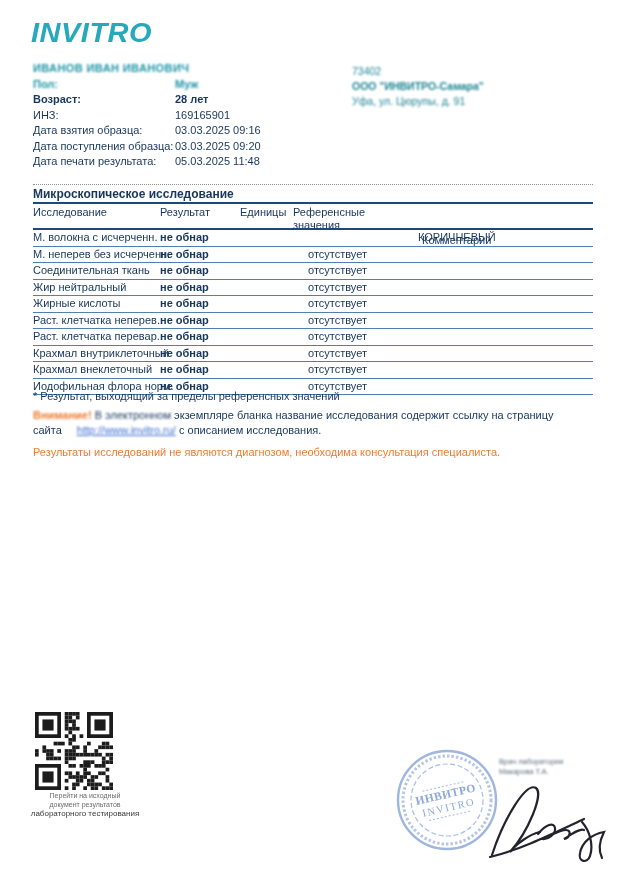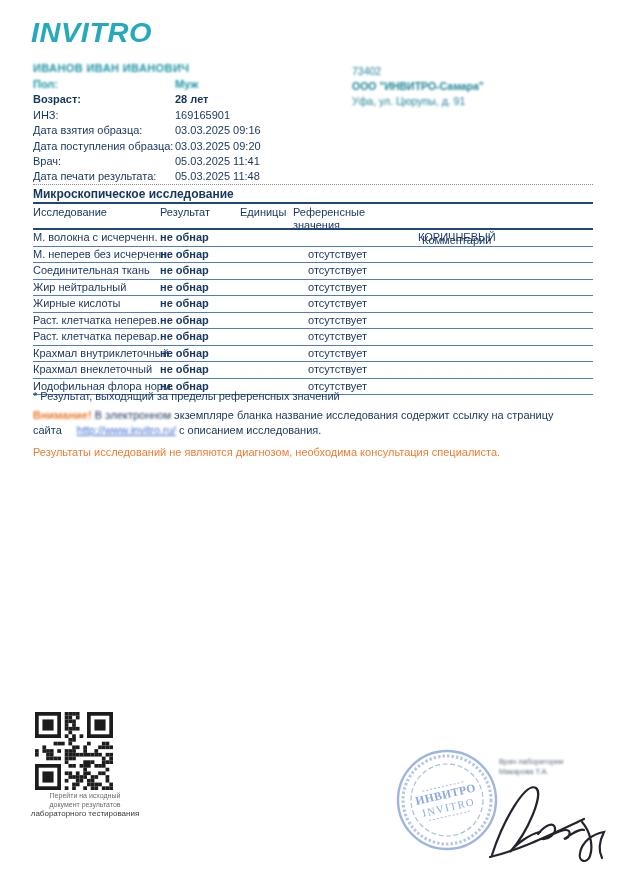--- a/index.html
+++ b/index.html
@@ -97,24 +97,20 @@
         <span class="lbl">ИНЗ:</span>
         <span class="val">169165901</span>
       </div>
       <div class="info-row">
         <span class="lbl">Дата взятия образца:</span>
         <span class="val">03.03.2025 09:16</span>
       </div>
       <div class="info-row">
         <span class="lbl">Дата поступления образца:</span>
         <span class="val">03.03.2025 09:20</span>
-      </div>
-      <div class="info-row">
-        <span class="lbl">Врач:</span>
-        <span class="val">05.03.2025 11:41</span>
       </div>
       <div class="info-row">
         <span class="lbl">Дата печати результата:</span>
         <span class="val">05.03.2025 11:48</span>
       </div>
     </div>
 
   <div class="header-right">
     <div>73402</div>
     <div class="company">ООО "ИНВИТРО-Самара"</div>

